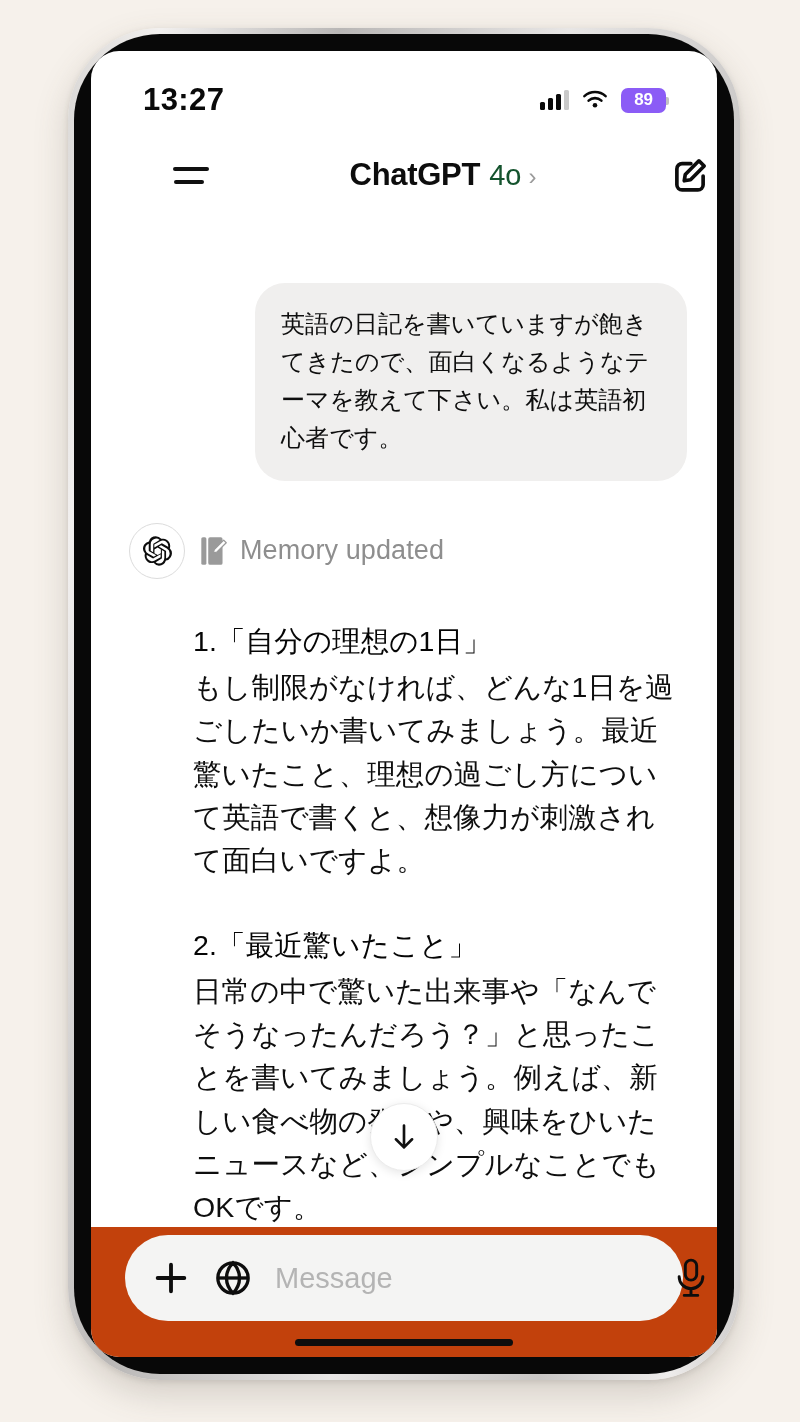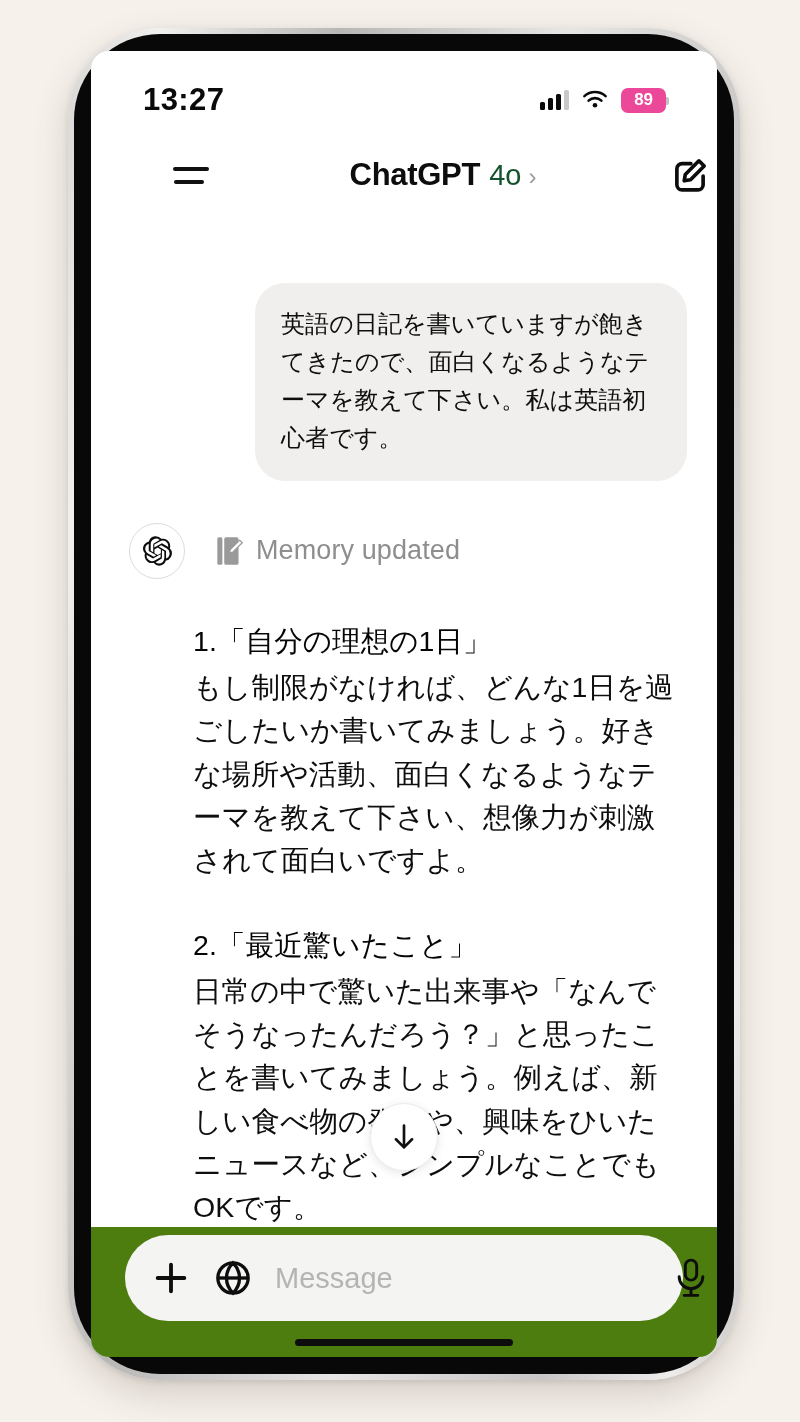--- a/index.html
+++ b/index.html
@@ -16,21 +16,21 @@
     border-radius:92px;
     background:linear-gradient(100deg,#d8d6d4 0%,#f2f0ef 10%,#b9b7b6 30%,#e8e6e5 55%,#c9c7c6 78%,#efedec 92%,#cac8c7 100%);
     box-shadow:0 14px 34px rgba(90,80,70,.22), 0 2px 6px rgba(0,0,0,.10);
   }
   .phone-bezel{
     position:absolute; left:6px; top:6px; right:6px; bottom:6px;
     border-radius:86px; background:#080808;
   }
   .phone-screen{
     position:absolute; left:17px; top:17px; right:17px; bottom:17px;
-    border-radius:18px; background:#ffffff; overflow:hidden;
+    border-radius:28px; background:#ffffff; overflow:hidden;
   }
   .btn-side{
     position:absolute; border-radius:3px;
     background:linear-gradient(180deg,#cfcdcc,#b6b4b3 40%,#dedcdb);
   }
   .btn-mute{ left:62px; top:372px; width:8px; height:44px; }
   .btn-volup{ left:62px; top:470px; width:8px; height:84px; }
   .btn-voldn{ left:62px; top:576px; width:8px; height:84px; }
   .btn-power{ right:62px; top:452px; width:8px; height:124px;
     background:linear-gradient(180deg,#d4d2d1,#bab8b7 40%,#e2e0df); }
@@ -45,21 +45,21 @@
   .status-right{ display:flex; align-items:center; gap:13px; }
   .signal{ display:flex; align-items:flex-end; gap:3px; height:20px; }
   .signal i{ display:block; width:5px; background:#0a0a0a; border-radius:1.5px; }
   .signal i:nth-child(1){ height:8px; }
   .signal i:nth-child(2){ height:12px; }
   .signal i:nth-child(3){ height:16px; }
   .signal i:nth-child(4){ height:20px; background:#c9c9c9; }
   .wifi{ width:26px; height:20px; display:block; }
   .battery{ position:relative; width:48px; height:25px; }
   .battery .shell{
-    width:45px; height:25px; border-radius:7px; background:#ec4899;
+    width:45px; height:25px; border-radius:7px; background:#8b5cf6;
     display:flex; align-items:center; justify-content:center;
   }
   .battery .pct{ color:#fff; font-size:17px; font-weight:700; letter-spacing:-.2px; }
   .battery .nub{
     position:absolute; right:0; top:9px; width:3px; height:8px;
     border-radius:0 2px 2px 0; background:#c2c2c2;
   }
 
   
   .appbar{
@@ -86,21 +86,21 @@
   }
   .user-row{ display:flex; justify-content:flex-end; margin-top:62px; }
   .user-bubble{
     background:#f0efee; border-radius:30px;
     padding:22px 26px 24px 26px; max-width:432px;
     font-size:24px; line-height:1.58; color:#0e0e0e;
     letter-spacing:.1px;
   }
 
   .assistant{ margin-top:42px; padding-left:0; }
-  .memory-row{ display:flex; align-items:center; gap:32px; margin-left:8px; }
+  .memory-row{ display:flex; align-items:center; gap:16px; margin-left:8px; }
   .avatar{
     width:56px; height:56px; border-radius:50%;
     border:1.6px solid #dcdcdc; background:#fff;
     display:flex; align-items:center; justify-content:center; flex:0 0 auto;
   }
   .memory-chip{ display:flex; align-items:center; gap:13px; }
   .memory-icon{ width:26px; height:30px; display:block; }
   .memory-label{ font-size:27px; color:#8e8e8e; letter-spacing:.1px; }
 
   .msg-body{ margin-left:72px; margin-top:16px; padding-right:8px; }
@@ -114,21 +114,21 @@
     position:absolute; left:50%; transform:translateX(-50%);
     bottom:186px; width:68px; height:68px; border-radius:50%;
     background:#ffffff; border:1px solid #ececec;
     box-shadow:0 2px 10px rgba(0,0,0,.10);
     display:flex; align-items:center; justify-content:center; cursor:pointer; z-index:5;
   }
 
   
   .composer-wrap{
     position:absolute; left:0; right:0; bottom:0; height:130px;
-    background:#4d7c0f; padding:0 34px;
+    background:#c2410c; padding:0 34px;
   }
   .composer{
     margin-top:8px; height:86px; border-radius:43px; background:#f4f4f3;
     display:flex; align-items:center; padding:0 14px 0 26px; gap:22px;
   }
   .plus-icon{ width:40px; height:40px; flex:0 0 auto; cursor:pointer; }
   .globe-icon{ width:40px; height:40px; flex:0 0 auto; cursor:pointer; }
   .msg-input{
     flex:1; border:none; outline:none; background:transparent;
     font-size:29px; color:#0e0e0e;
@@ -217,21 +217,21 @@
                   <path d="M19.4 3.6l2.2 2.2-8.2 8.2-2.9.7.7-2.9 8.2-8.2z" fill="#ffffff" stroke="#9a9a9a" stroke-width="1.1" stroke-linejoin="round"></path>
                 </svg>
                 <span class="memory-label">Memory updated</span>
               </div>
             </div>
 
             <div class="msg-body">
 
               <div class="sec">
                 <div class="sec-head">1.「自分の理想の1日」</div>
-                <div class="sec-body">もし制限がなければ、どんな1日を過ごしたいか書いてみましょう。好きな場所や活動、面白くなるようなテーマを教えて下さい、想像力が刺激されて面白いですよ。</div>
+                <div class="sec-body">もし制限がなければ、どんな1日を過ごしたいか書いてみましょう。最近驚いたこと、理想の過ごし方について英語で書くと、想像力が刺激されて面白いですよ。</div>
               </div>
 
               <div class="sec">
                 <div class="sec-head">2.「最近驚いたこと」</div>
                 <div class="sec-body">日常の中で驚いた出来事や「なんでそうなったんだろう？」と思ったことを書いてみましょう。例えば、新しい食べ物の発見や、興味をひいたニュースなど、シンプルなことでもOKです。</div>
               </div>
 
             </div>
 
           </div>

